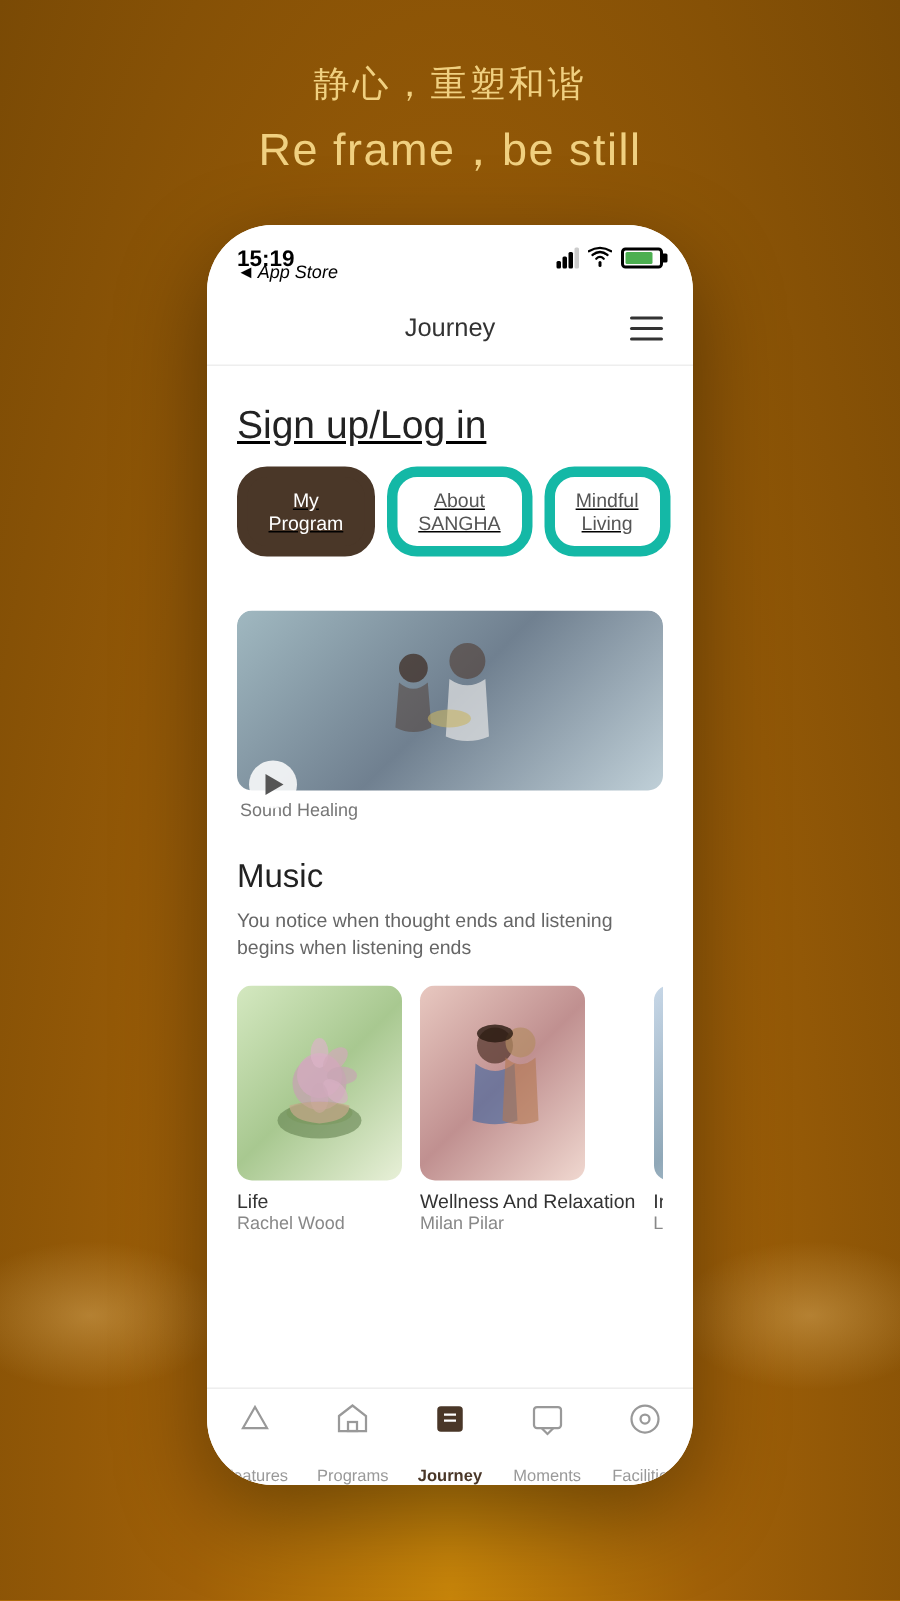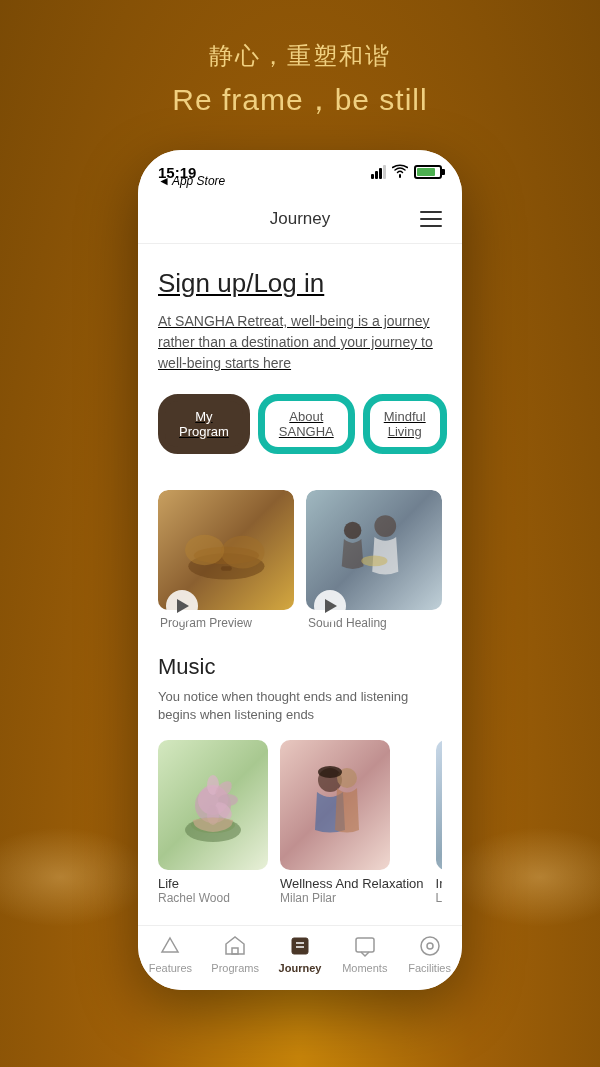--- a/index.html
+++ b/index.html
@@ -348,21 +348,21 @@
       border-top: 1px solid #eee;
       display: flex;
       align-items: flex-start;
       justify-content: space-around;
       padding-top: 8px;
     }
     .bottom-tab {
       display: flex;
       flex-direction: column;
       align-items: center;
-      gap: 4px;
+      gap: 20px;
       cursor: pointer;
       min-width: 60px;
     }
     .bottom-tab-icon {
       width: 24px;
       height: 24px;
       display: flex;
       align-items: center;
       justify-content: center;
     }
@@ -435,49 +435,30 @@
       <div class="nav-menu-line"></div>
       <div class="nav-menu-line"></div>
       <div class="nav-menu-line"></div>
     </div>
   </div>
 
   <div class="app-content">
 
     <div class="signup-section">
       <div class="signup-title">Sign up/Log in</div>
-      <div class="signup-desc">At SANGHA Retreat, well-being is a journey rather than a destination and your journey to well-being starts here</div>
 
       <div class="tabs-row">
         <button class="tab-btn active">My Program</button>
         <button class="tab-btn">About SANGHA</button>
         <button class="tab-btn">Mindful Living</button>
       </div>
     </div>
 
     <div class="video-row">
 
-      <div class="video-card">
-        <div class="video-thumb-bg video-thumb-bg-1">
-          <div class="thumb-content">
-            <svg class="thumb-svg" viewBox="0 0 100 80">
-
-              <ellipse cx="50" cy="55" rx="35" ry="12" fill="rgba(100,60,20,0.5)"></ellipse>
-              <ellipse cx="50" cy="45" rx="30" ry="8" fill="rgba(140,90,30,0.6)"></ellipse>
-              <ellipse cx="30" cy="40" rx="18" ry="14" fill="rgba(180,130,50,0.5)"></ellipse>
-              <ellipse cx="65" cy="42" rx="20" ry="15" fill="rgba(160,110,40,0.5)"></ellipse>
-              <rect x="45" y="55" width="10" height="4" fill="rgba(100,60,20,0.6)" rx="2"></rect>
-            </svg>
-          </div>
-        </div>
-        <div class="play-btn">
-          <div class="play-triangle"></div>
-        </div>
-        <div class="video-label">Program Preview</div>
-      </div>
 
       <div class="video-card">
         <div class="video-thumb-bg video-thumb-bg-2">
           <div class="thumb-content">
             <svg class="thumb-svg" viewBox="0 0 100 80">
 
               <circle cx="60" cy="18" r="10" fill="rgba(80,60,50,0.6)"></circle>
               <path d="M50 28 Q60 35 70 28 L72 60 Q60 65 48 60 Z" fill="rgba(230,230,230,0.7)"></path>
 
               <circle cx="30" cy="22" r="8" fill="rgba(60,40,30,0.7)"></circle>

